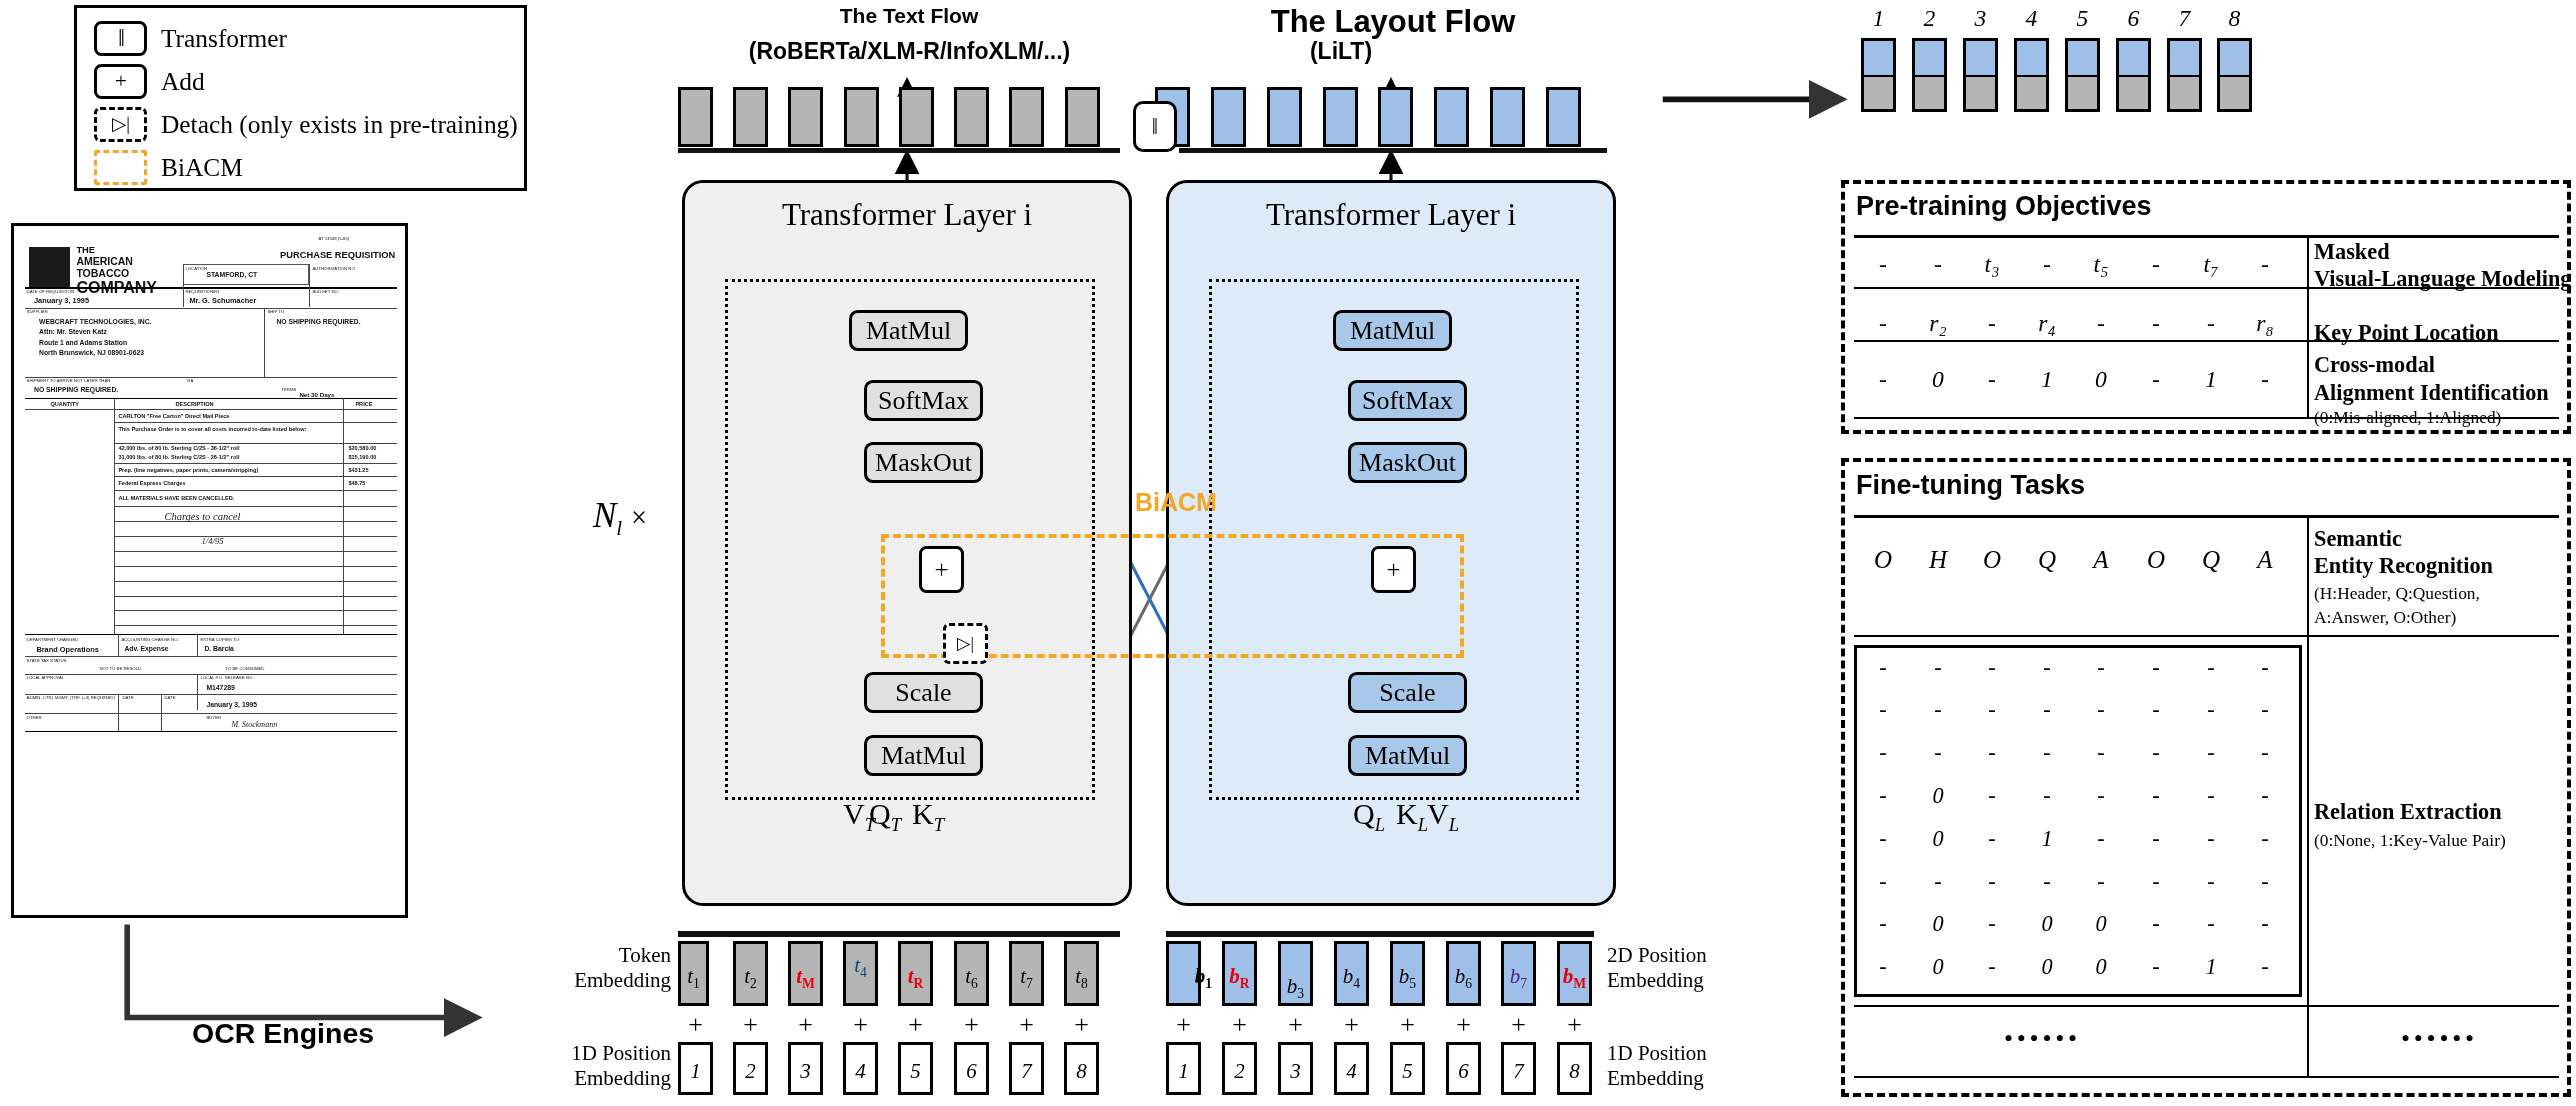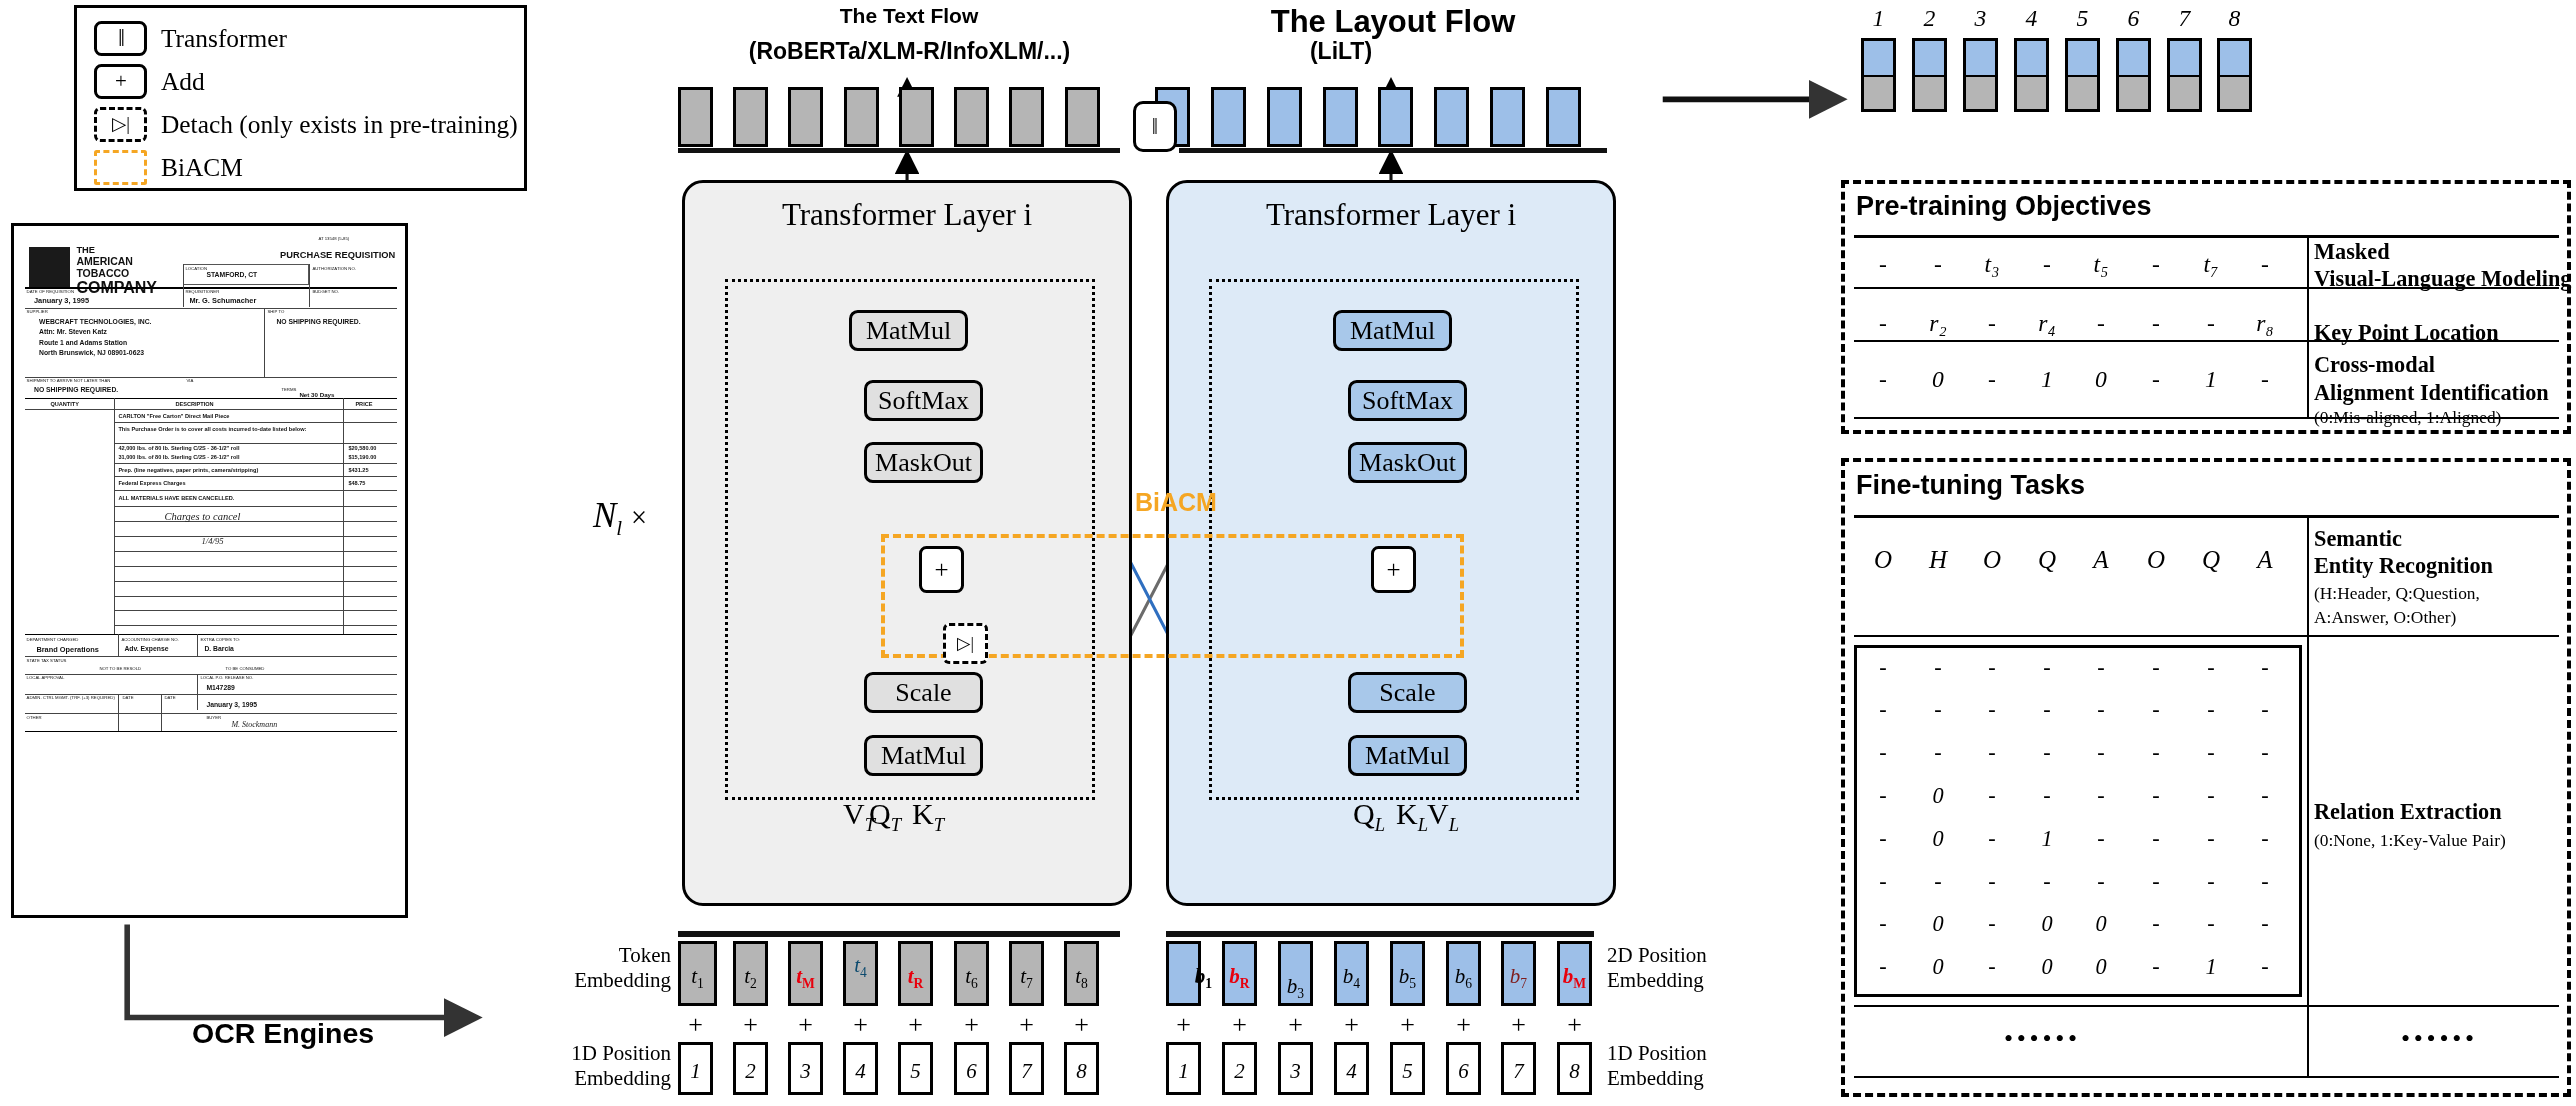--- a/index.html
+++ b/index.html
@@ -392,21 +392,21 @@
 <div class="abs lbl" style="left:1607px;top:943px;font-size:21px;line-height:25px;">
   <div>2D Position</div>
   <div>Embedding</div>
 </div>
 <div class="abs lbl" style="left:1607px;top:1041px;font-size:21px;line-height:25px;">
   <div>1D Position</div>
   <div>Embedding</div>
 </div>
 
 <div id="text-tokens">
-    <div class="tokbar grayfill" style="left:678px;top:941px;width:39px;height:65px;">
+    <div class="tokbar grayfill" style="left:678px;top:941px;width:31px;height:65px;">
       <span style="font-size: 21px; line-height: 65px; color: rgb(0, 0, 0); font-weight: normal;">t<sub style="font-size:13.6px;font-style:normal;">1</sub></span>
     </div>
     <div class="tokbar grayfill" style="left:733px;top:941px;width:35px;height:65px;">
       <span style="font-size: 21px; line-height: 65px; color: rgb(0, 0, 0); font-weight: normal;">t<sub style="font-size:13.6px;font-style:normal;">2</sub></span>
     </div>
     <div class="tokbar grayfill" style="left:788px;top:941px;width:35px;height:65px;">
       <span style="font-size: 21px; line-height: 65px; color: rgb(232, 0, 13); font-weight: bold;">t<sub style="font-size:13.6px;font-style:normal;">M</sub></span>
     </div>
     <div class="tokbar grayfill" style="left:843px;top:941px;width:35px;height:65px;">
       <span style="font-size: 21px; line-height: 43px; color: #0c4a6e; font-weight: normal;">t<sub style="font-size:13.6px;font-style:normal;">4</sub></span>
@@ -473,21 +473,21 @@
     <div class="tokbar bluefill" style="left:1334px;top:941px;width:35px;height:65px;">
       <span style="font-size: 21px; line-height: 65px; color: rgb(0, 0, 0); font-weight: normal;">b<sub style="font-size:13.6px;font-style:normal;">4</sub></span>
     </div>
     <div class="tokbar bluefill" style="left:1390px;top:941px;width:35px;height:65px;">
       <span style="font-size: 21px; line-height: 65px; color: rgb(0, 0, 0); font-weight: normal;">b<sub style="font-size:13.6px;font-style:normal;">5</sub></span>
     </div>
     <div class="tokbar bluefill" style="left:1446px;top:941px;width:35px;height:65px;">
       <span style="font-size: 21px; line-height: 65px; color: rgb(0, 0, 0); font-weight: normal;">b<sub style="font-size:13.6px;font-style:normal;">6</sub></span>
     </div>
     <div class="tokbar bluefill" style="left:1501px;top:941px;width:35px;height:65px;">
-      <span style="font-size: 21px; line-height: 65px; color: #7f1d1d; font-weight: normal;">b<sub style="font-size:13.6px;font-style:normal;">7</sub></span>
+      <span style="font-size: 21px; line-height: 65px; color: #4c1d95; font-weight: normal;">b<sub style="font-size:13.6px;font-style:normal;">7</sub></span>
     </div>
     <div class="tokbar bluefill" style="left:1557px;top:941px;width:35px;height:65px;">
       <span style="font-size: 21px; line-height: 65px; color: rgb(232, 0, 13); font-weight: bold;">b<sub style="font-size:13.6px;font-style:normal;">M</sub></span>
     </div>
   </div>
 <div id="lay-plus">
     <div style="position:absolute;left:1166px;top:1010px;width:35px;text-align:center;font-size:26px;font-family:&quot;Liberation Serif&quot;,serif;">+</div>
     <div style="position:absolute;left:1222px;top:1010px;width:35px;text-align:center;font-size:26px;font-family:&quot;Liberation Serif&quot;,serif;">+</div>
     <div style="position:absolute;left:1278px;top:1010px;width:35px;text-align:center;font-size:26px;font-family:&quot;Liberation Serif&quot;,serif;">+</div>
     <div style="position:absolute;left:1334px;top:1010px;width:35px;text-align:center;font-size:26px;font-family:&quot;Liberation Serif&quot;,serif;">+</div>

